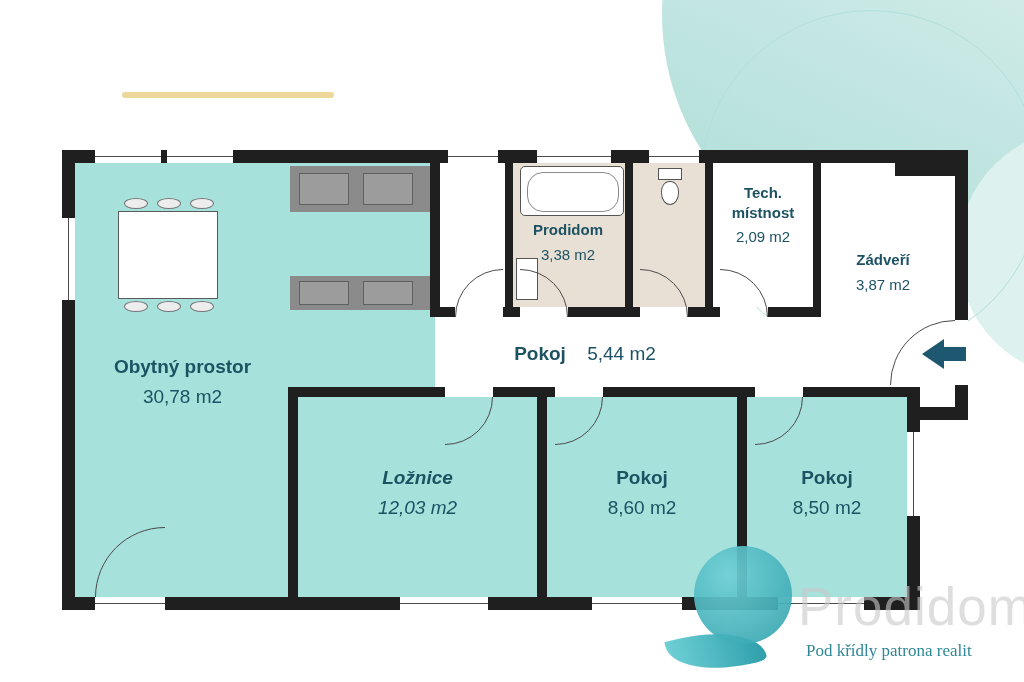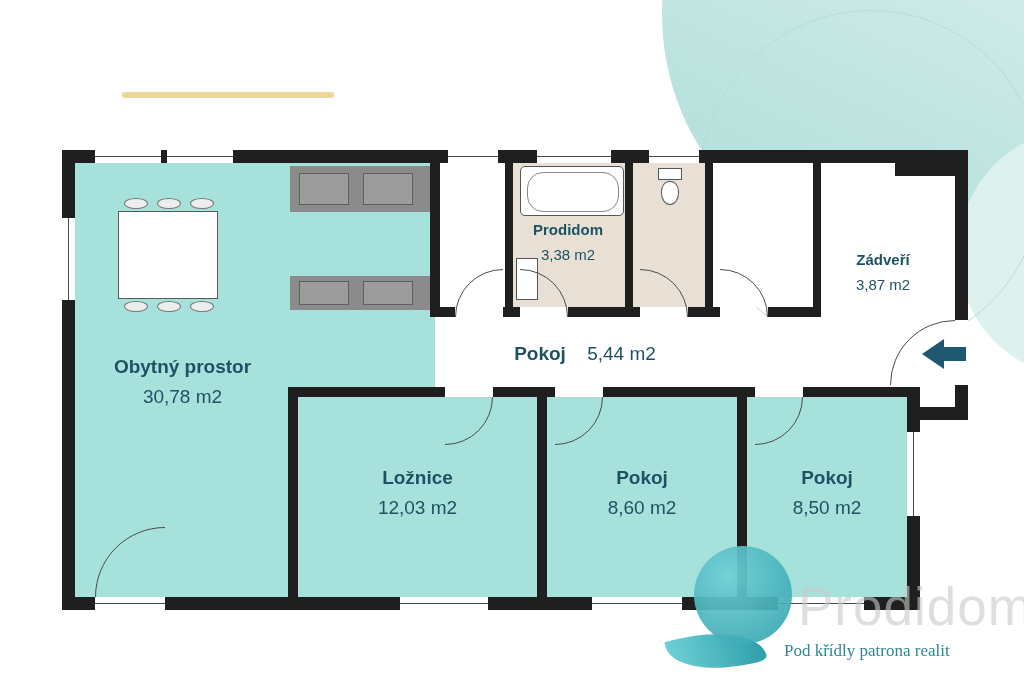--- a/index.html
+++ b/index.html
@@ -59,21 +59,21 @@
   .arrow .shaft{position:absolute;left:21px;top:8px;width:23px;height:14px;background:var(--arrow);}
   
   .logo-circle{position:absolute;left:694px;top:546px;width:98px;height:98px;border-radius:50%;
                background:radial-gradient(circle at 35% 30%,var(--logo-a),var(--logo-b));
                opacity:.92;z-index:6;}
   .logo-wing{position:absolute;left:668px;top:630px;width:96px;height:42px;
              background:linear-gradient(90deg,var(--logo-a),var(--logo-b));
              border-radius:0 100% 12% 100%;transform:rotate(-14deg);z-index:6;}
   .watermark{position:absolute;left:798px;top:576px;font-size:53px;color:var(--watermark);
              opacity:.6;letter-spacing:1px;z-index:4;font-weight:400;}
-  .tagline{position:absolute;left:784px;top:641px;font-family:"Liberation Serif","DejaVu Serif",serif;
+  .tagline{position:absolute;left:806px;top:641px;font-family:"Liberation Serif","DejaVu Serif",serif;
            font-size:17px;color:var(--tagline);z-index:6;}
 </style>
 </head>
 <body>
 
 <div class="stage">
 
   <div class="circleA"></div>
   <div class="circleB"></div>
   <div class="ring"></div>
@@ -189,29 +189,33 @@
       </div>
 
     <div class="rlabel lg" style="left:75px;top:355px;width:215px;">
       <span class="nm">Obytný prostor</span>
       <span class="ar">30,78 m2</span>
     </div>
     <div class="rlabel sm" style="left:511px;top:220px;width:114px;">
       <span class="nm">Prodidom</span>
       <span class="ar">3,38 m2</span>
     </div>
+    <div class="rlabel sm" style="left:711px;top:183px;width:104px;">
+      <span class="nm">Tech. místnost</span>
+      <span class="ar">2,09 m2</span>
+    </div>
     <div class="rlabel sm" style="left:819px;top:250px;width:128px;">
       <span class="nm">Zádveří</span>
       <span class="ar">3,87 m2</span>
     </div>
     <div class="rlabel lg inline" style="left:455px;top:342px;width:260px;">
       <span class="nm">Pokoj</span>
       <span class="ar">5,44 m2</span>
     </div>
-    <div class="rlabel lg" style="left:298px;top:466px;width:239px;">
+    <div class="rlabel lg" style="left:298px;top:466px;width:239px;font-style:italic;">
       <span class="nm">Ložnice</span>
       <span class="ar">12,03 m2</span>
     </div>
     <div class="rlabel lg" style="left:547px;top:466px;width:190px;">
       <span class="nm">Pokoj</span>
       <span class="ar">8,60 m2</span>
     </div>
     <div class="rlabel lg" style="left:747px;top:466px;width:160px;">
       <span class="nm">Pokoj</span>
       <span class="ar">8,50 m2</span>

